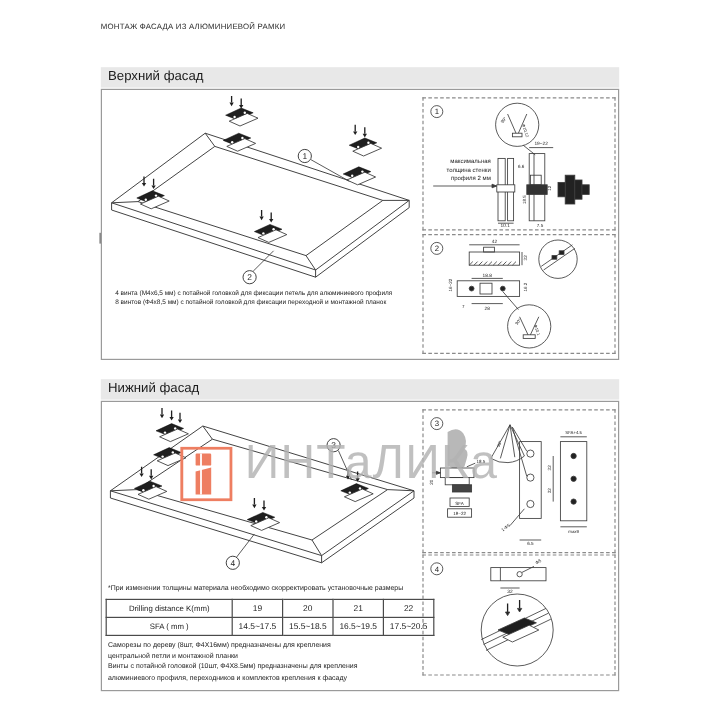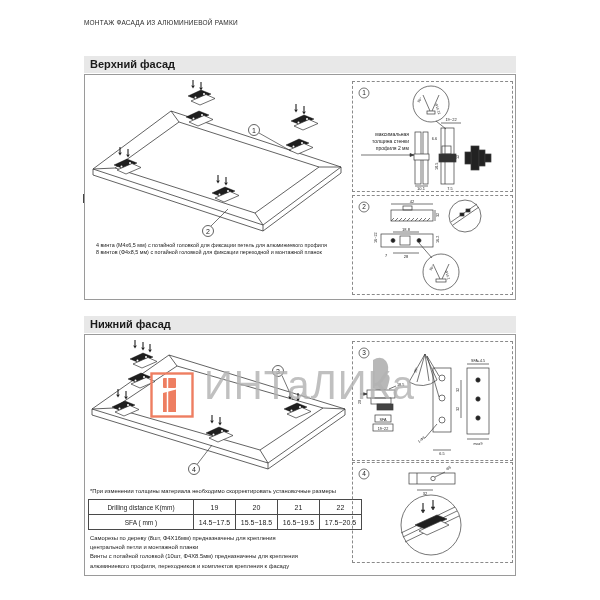--- a/index.html
+++ b/index.html
@@ -1,20 +1,20 @@
 <!DOCTYPE html>
 <html><head>
 <meta charset="utf-8">
 <style>
   html,body{margin:0;padding:0;background:#fff;}
   .page{position:relative;width:600px;height:600px;background:#ffffff;overflow:hidden;
         font-family:"Liberation Sans",sans-serif;color:#222;}
   .doc-header{position:absolute;left:84px;top:19px;font-size:6.5px;letter-spacing:.2px;color:#2a2a2a;}
   .section-bar{position:absolute;left:84px;width:432px;height:17px;background:#e8e8e8;
-        font-size:11px;font-weight:bold;color:#1b1b1b;line-height:17px;padding-left:6px;box-sizing:border-box;}
+        font-size:11px;font-weight:normal;color:#1b1b1b;line-height:17px;padding-left:6px;box-sizing:border-box;}
   .bar-upper{top:56px;} .bar-lower{top:316px;}
   .content-box{position:absolute;left:84px;width:432px;border:1px solid #9a9a9a;background:#fff;box-sizing:border-box;}
   .box-upper{top:74px;height:226px;} .box-lower{top:334px;height:242px;}
   .iso{position:absolute;left:2px;top:4px;}
   .caption{position:absolute;left:11px;top:167px;font-size:5.4px;line-height:7px;color:#222;}
   .detail-box{position:absolute;border:1px dashed #8a8a8a;box-sizing:border-box;background:transparent;}
   #detail1{left:267px;top:6px;width:161px;height:111px;}
   #detail2{left:267px;top:120px;width:161px;height:100px;}
   #detail3{left:267px;top:6px;width:161px;height:120px;}
   #detail4{left:267px;top:127px;width:161px;height:101px;}

